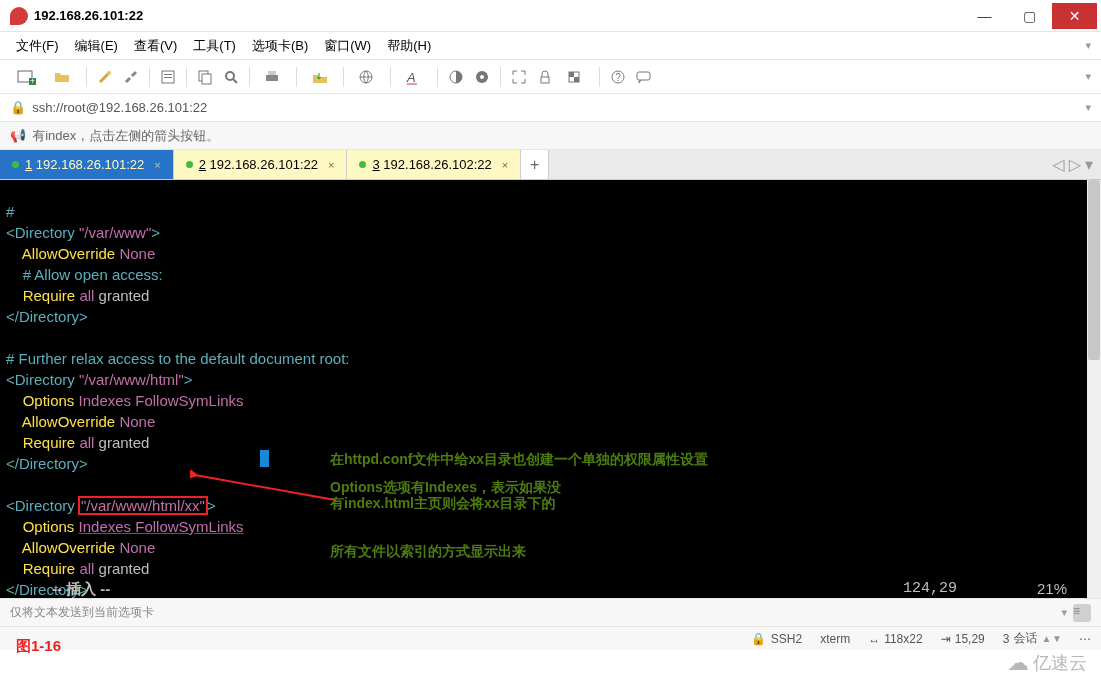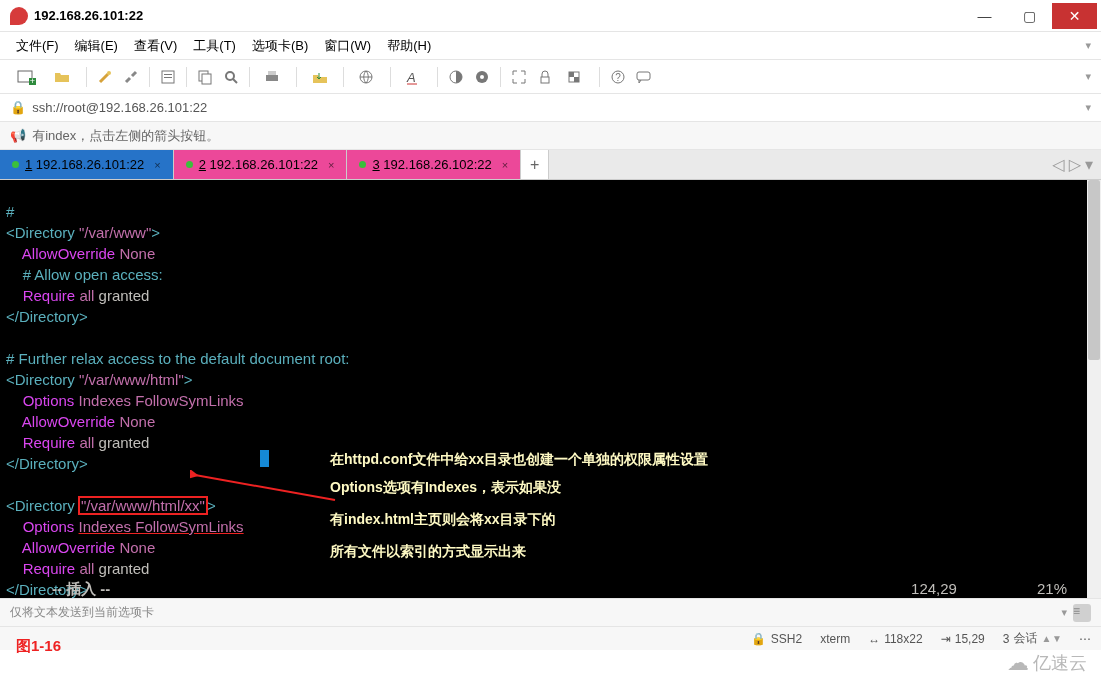--- a/index.html
+++ b/index.html
@@ -15,39 +15,39 @@
 .menu-item { padding: 2px 6px; }
 .menubar-end { margin-left: auto; font-size: 11px; color: #999; }
 .toolbar { height: 34px; display: flex; align-items: center; padding: 0 10px; gap: 2px; border-bottom: 1px solid #e5e5e5; }
 .tool-btn { width: 24px; height: 24px; display: flex; align-items: center; justify-content: center; color: #666; }
 .tool-dd { width: 34px; position: relative; }
 .tool-sep { width: 1px; height: 20px; background: #ddd; margin: 0 4px; }
 .toolbar-end { margin-left: auto; font-size: 11px; color: #999; }
 .addrbar { height: 28px; display: flex; align-items: center; padding: 0 10px; gap: 6px; border-bottom: 1px solid #e5e5e5; font-size: 13px; color: #555; }
 .hintbar { height: 28px; display: flex; align-items: center; padding: 0 10px; gap: 6px; border-bottom: 1px solid #e5e5e5; font-size: 13px; color: #666; background: #f7f7f7; }
 .tabstrip { height: 30px; display: flex; align-items: stretch; background: #eaeaea; border-bottom: 1px solid #ccc; }
-.tab { display: flex; align-items: center; padding: 0 12px; gap: 6px; font-size: 13px; border-right: 1px solid #ccc; background: #ec4899; position: relative; }
-.tab.active { background: #2673c8; color: #000000; }
+.tab { display: flex; align-items: center; padding: 0 12px; gap: 6px; font-size: 13px; border-right: 1px solid #ccc; background: #fef9c3; position: relative; }
+.tab.active { background: #2673c8; color: #fef9c3; }
 .tab-dot { width: 7px; height: 7px; background: #3bbf3b; border-radius: 50%; }
 .tab-num { text-decoration: underline; }
 .tab-x { font-size: 11px; opacity: .6; margin-left: 4px; }
 .tab-add { width: 28px; display: flex; align-items: center; justify-content: center; background: #fff; border-right: 1px solid #ccc; color: #666; }
 .tab-nav { margin-left: auto; display: flex; align-items: center; padding: 0 8px; gap: 4px; color: #999; }
 .terminal { background: #000; color: #c0beba; font-family: Consolas, 'Courier New', monospace; font-size: 15px; line-height: 19px; padding: 3px 0 0 6px; height: 418px; position: relative; white-space: pre; overflow: hidden; }
 .cyan { color: #5bb0bd; }
 .magenta { color: #c26fab; }
-.yellow { color: #d946ef; }
+.yellow { color: #fde047; }
 .tag { color: #5bb0bd; }
 .redbox { outline: 2px solid #e22; outline-offset: -1px; padding: 0 2px; }
 .cursor-blk { background: #1589d6; position: absolute; width: 9px; height: 17px; }
-.anno { color: #fef9c3; font-weight: bold; position: absolute; font-family: "Microsoft YaHei", sans-serif; font-size: 14px; white-space: normal; }
+.anno { color: #4d7c0f; font-weight: bold; position: absolute; font-family: "Microsoft YaHei", sans-serif; font-size: 14px; white-space: normal; }
 .arrow-svg { position: absolute; }
 .status-vim-row { position: absolute; bottom: 0; left: 0; right: 14px; height: 19px; display: flex; align-items: center; padding-left: 46px; }
 .status-vim-mode { flex: 0 0 auto; padding-left: 6px; font-weight: bold; }
-.status-vim-pos { margin-left: auto; padding-right: 80px; }
+.status-vim-pos { margin-left: auto; padding-right: 80px; font-family: Liberation Mono, monospace; }
 .status-vim-pct { padding-right: 20px; }
 .term-scroll { position: absolute; right: 0; top: 0; width: 14px; height: 100%; background: #f0f0f0; }
 .term-scroll-thumb { position: absolute; top: 0; width: 12px; left: 1px; height: 180px; background: #c7c7c7; border-radius: 2px; }
 .bottombar { height: 28px; display: flex; align-items: center; padding: 0 10px; font-size: 12px; color: #888; background: #f7f7f7; border-top: 1px solid #e5e5e5; }
 .bottombar-end { margin-left: auto; font-size: 11px; color: #999; }
 .side-icon { width: 18px; height: 18px; background: #d0d0d0; border-radius: 3px; margin-left: 6px; }
 .statusbar { height: 24px; display: flex; align-items: center; justify-content: flex-end; padding: 0 10px; gap: 18px; background: #f7f7f7; border-top: 1px solid #e5e5e5; font-size: 12px; color: #555; }
 .status-seg { display: flex; align-items: center; gap: 4px; }
 .status-arrows { font-size: 10px; color: #999; letter-spacing: -1px; }
 .caption { position: absolute; left: 16px; bottom: 24px; color: #e22; font-weight: bold; font-size: 15px; text-align: right; }
@@ -263,21 +263,21 @@
       <defs>
         <marker id="ah" markerWidth="8" markerHeight="8" refX="2" refY="4" orient="auto">
           <path d="M8 0 L0 4 L8 8 z" fill="#e22"></path>
         </marker>
       </defs>
       <path d="M145 30 L5 5" stroke="#e22" stroke-width="2" marker-end="url(#ah)"></path>
     </svg>
 
 <div class="anno" style="left:330px;top:270px">在httpd.conf文件中给xx目录也创建一个单独的权限属性设置</div>
 <div class="anno" style="left:330px;top:298px">Options选项有Indexes，表示如果没</div>
-<div class="anno" style="left:330px;top:330px">有index.html主页则会将xx目录下的</div>
+<div class="anno" style="left:330px;top:314px">有index.html主页则会将xx目录下的</div>
 <div class="anno" style="left:330px;top:362px">所有文件以索引的方式显示出来</div>
 
 <div class="status-vim-row">
   <span class="status-vim-mode">-- 插入 --</span>
   <span class="status-vim-pos">124,29</span>
   <span class="status-vim-pct">21%</span>
 </div>
 
 <div class="term-scroll"><div class="term-scroll-thumb"></div></div>
 </div>

